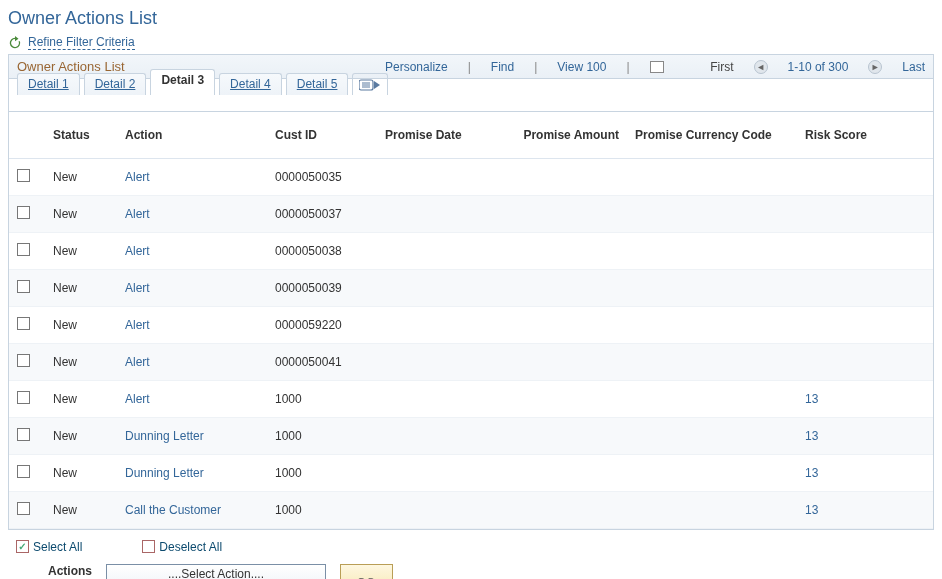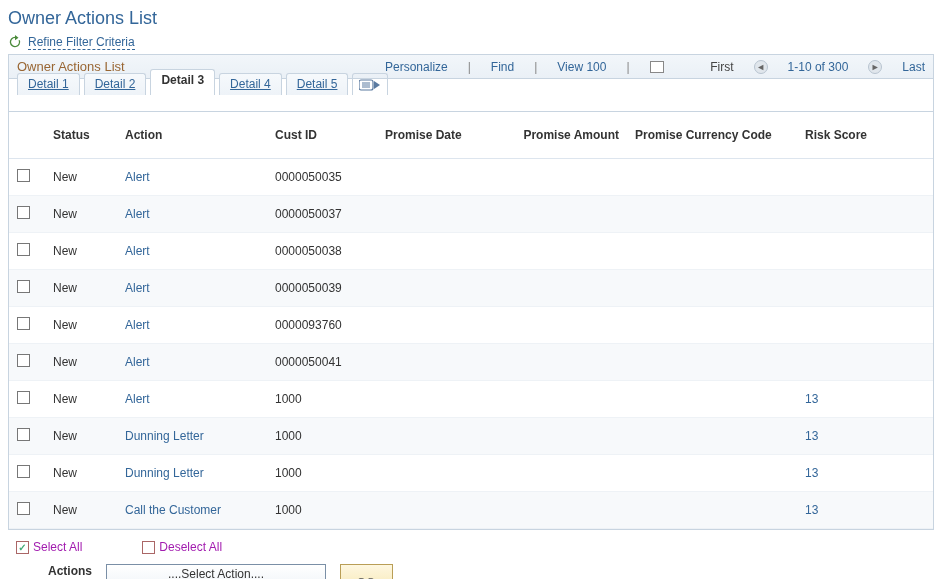--- a/index.html
+++ b/index.html
@@ -136,21 +136,21 @@
     border: 1px solid #777;
     background: #fff;
     display:inline-block;
   }
   .selectors {
     display: flex;
     gap: 60px;
     align-items: center;
     padding: 10px 8px 6px 8px;
   }
-  .sel-link { color:#a21caf; cursor:pointer; display:inline-flex; align-items:flex-end; gap:4px;}
+  .sel-link { color:#0c4a6e; cursor:pointer; display:inline-flex; align-items:flex-start; gap:4px;}
   .sel-box {
     width: 13px; height: 13px;
     border: 1px solid #a66; background:#fff;
     display:inline-flex; align-items:center; justify-content:center;
   }
   .sel-box.checked::after{
     content:"✓"; font-size:10px; color:#4a7; font-weight:bold;
   }
   .actions-row {
     display:flex; gap:14px;
@@ -193,21 +193,21 @@
       repeating-linear-gradient(to bottom,#a44 0 2px,#fff 2px 4px);
     display:inline-block;
   }
 </style>
 </head>
 <body>
 
 <h1 class="page-title">Owner Actions List</h1>
 
 <div class="top-row">
-  <div style="display:flex;align-items:flex-start;">
+  <div style="display:flex;align-items:flex-end;">
     <span class="refresh-icon">
       <svg viewBox="0 0 16 16" width="14" height="14">
           <path d="M8 2a6 6 0 1 0 5.65 4h-1.6A4.5 4.5 0 1 1 8 3.5V6l4-3-4-3v2z" fill="#4a8a3a"></path>
         </svg>
     </span>
     <span class="refine">Refine Filter Criteria</span>
   </div>
 </div>
 
 <div class="grid-wrap">
@@ -299,21 +299,21 @@
           <td>0000050039</td>
           <td></td>
           <td style="text-align:right;"></td>
           <td></td>
           <td><span class="link"></span></td>
         </tr>
         <tr>
           <td><span class="cb"></span></td>
           <td>New</td>
           <td><span class="link">Alert</span></td>
-          <td>0000093760</td>
+          <td>0000059220</td>
           <td></td>
           <td style="text-align:right;"></td>
           <td></td>
           <td><span class="link"></span></td>
         </tr>
         <tr>
           <td><span class="cb"></span></td>
           <td>New</td>
           <td><span class="link">Alert</span></td>
           <td>0000050041</td>

